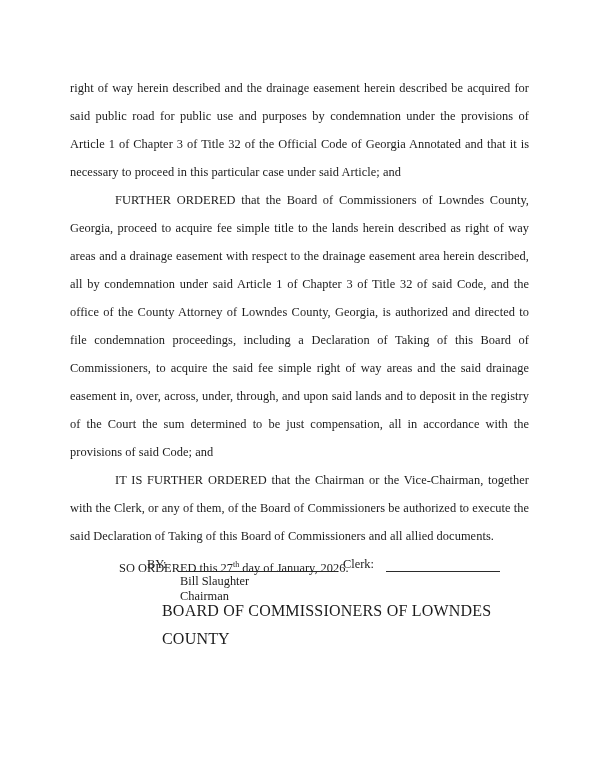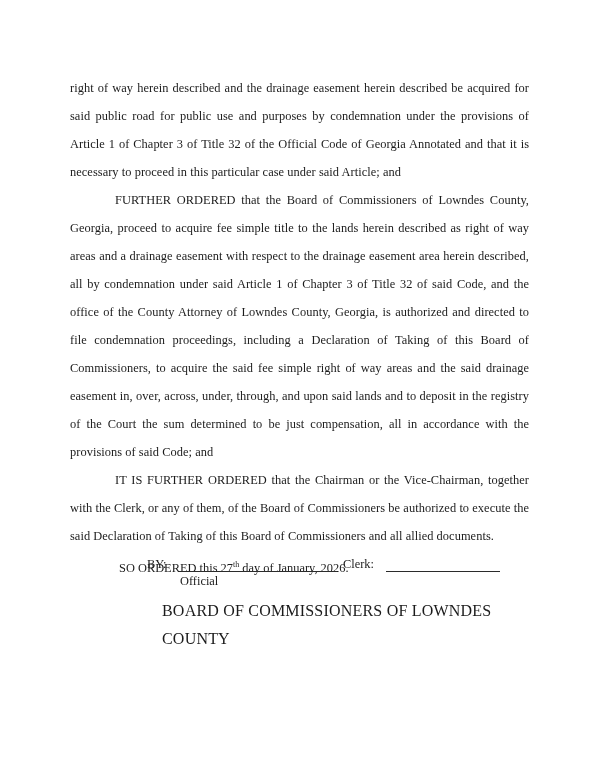--- a/index.html
+++ b/index.html
@@ -142,19 +142,20 @@
         <span class="sig-rule rule-by"></span>
       </div>
       <div class="sig-col-right">
         <span class="sig-label">Clerk:</span>
         <span class="sig-rule rule-attest"></span>
       </div>
     </div>
 
     <div class="names-row">
       <div class="names-left">
-        <div class="name-text">Official</div>
+        <div class="name-text">Bill Slaughter</div>
+        <div class="name-text">Chairman</div>
       </div>
     </div>
 
   </div>
 
 </div>
 
 </body></html>

